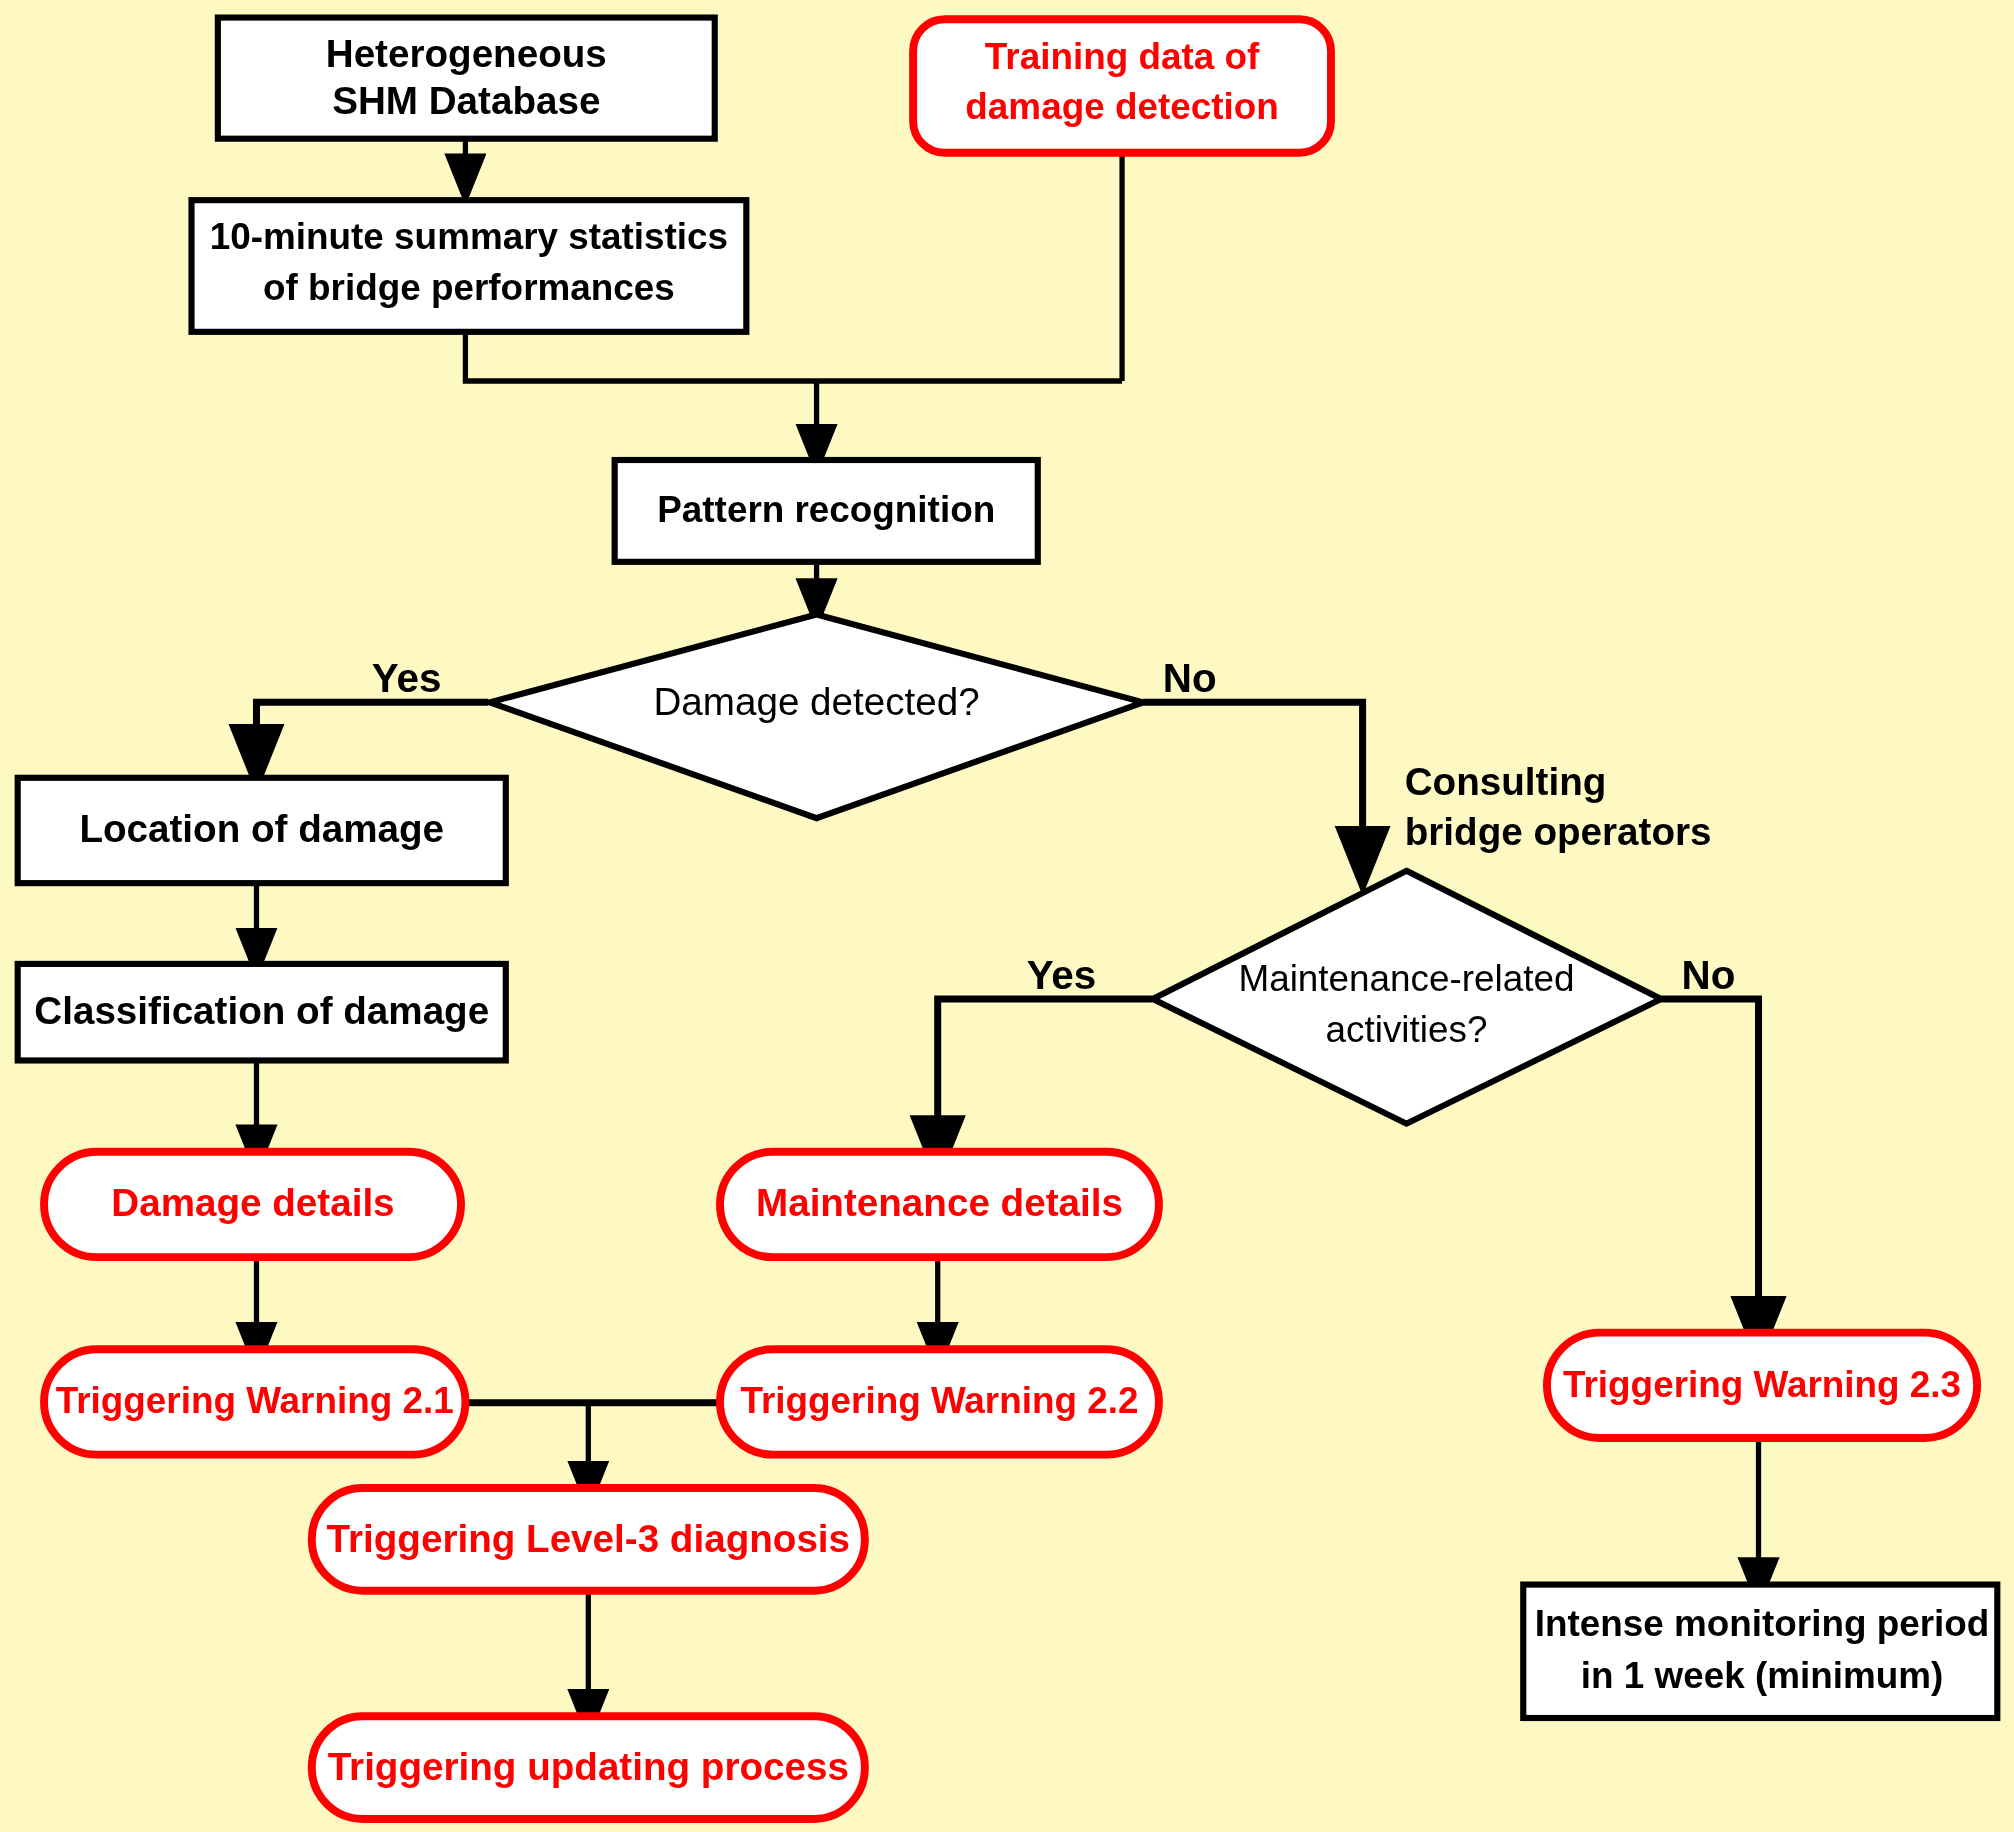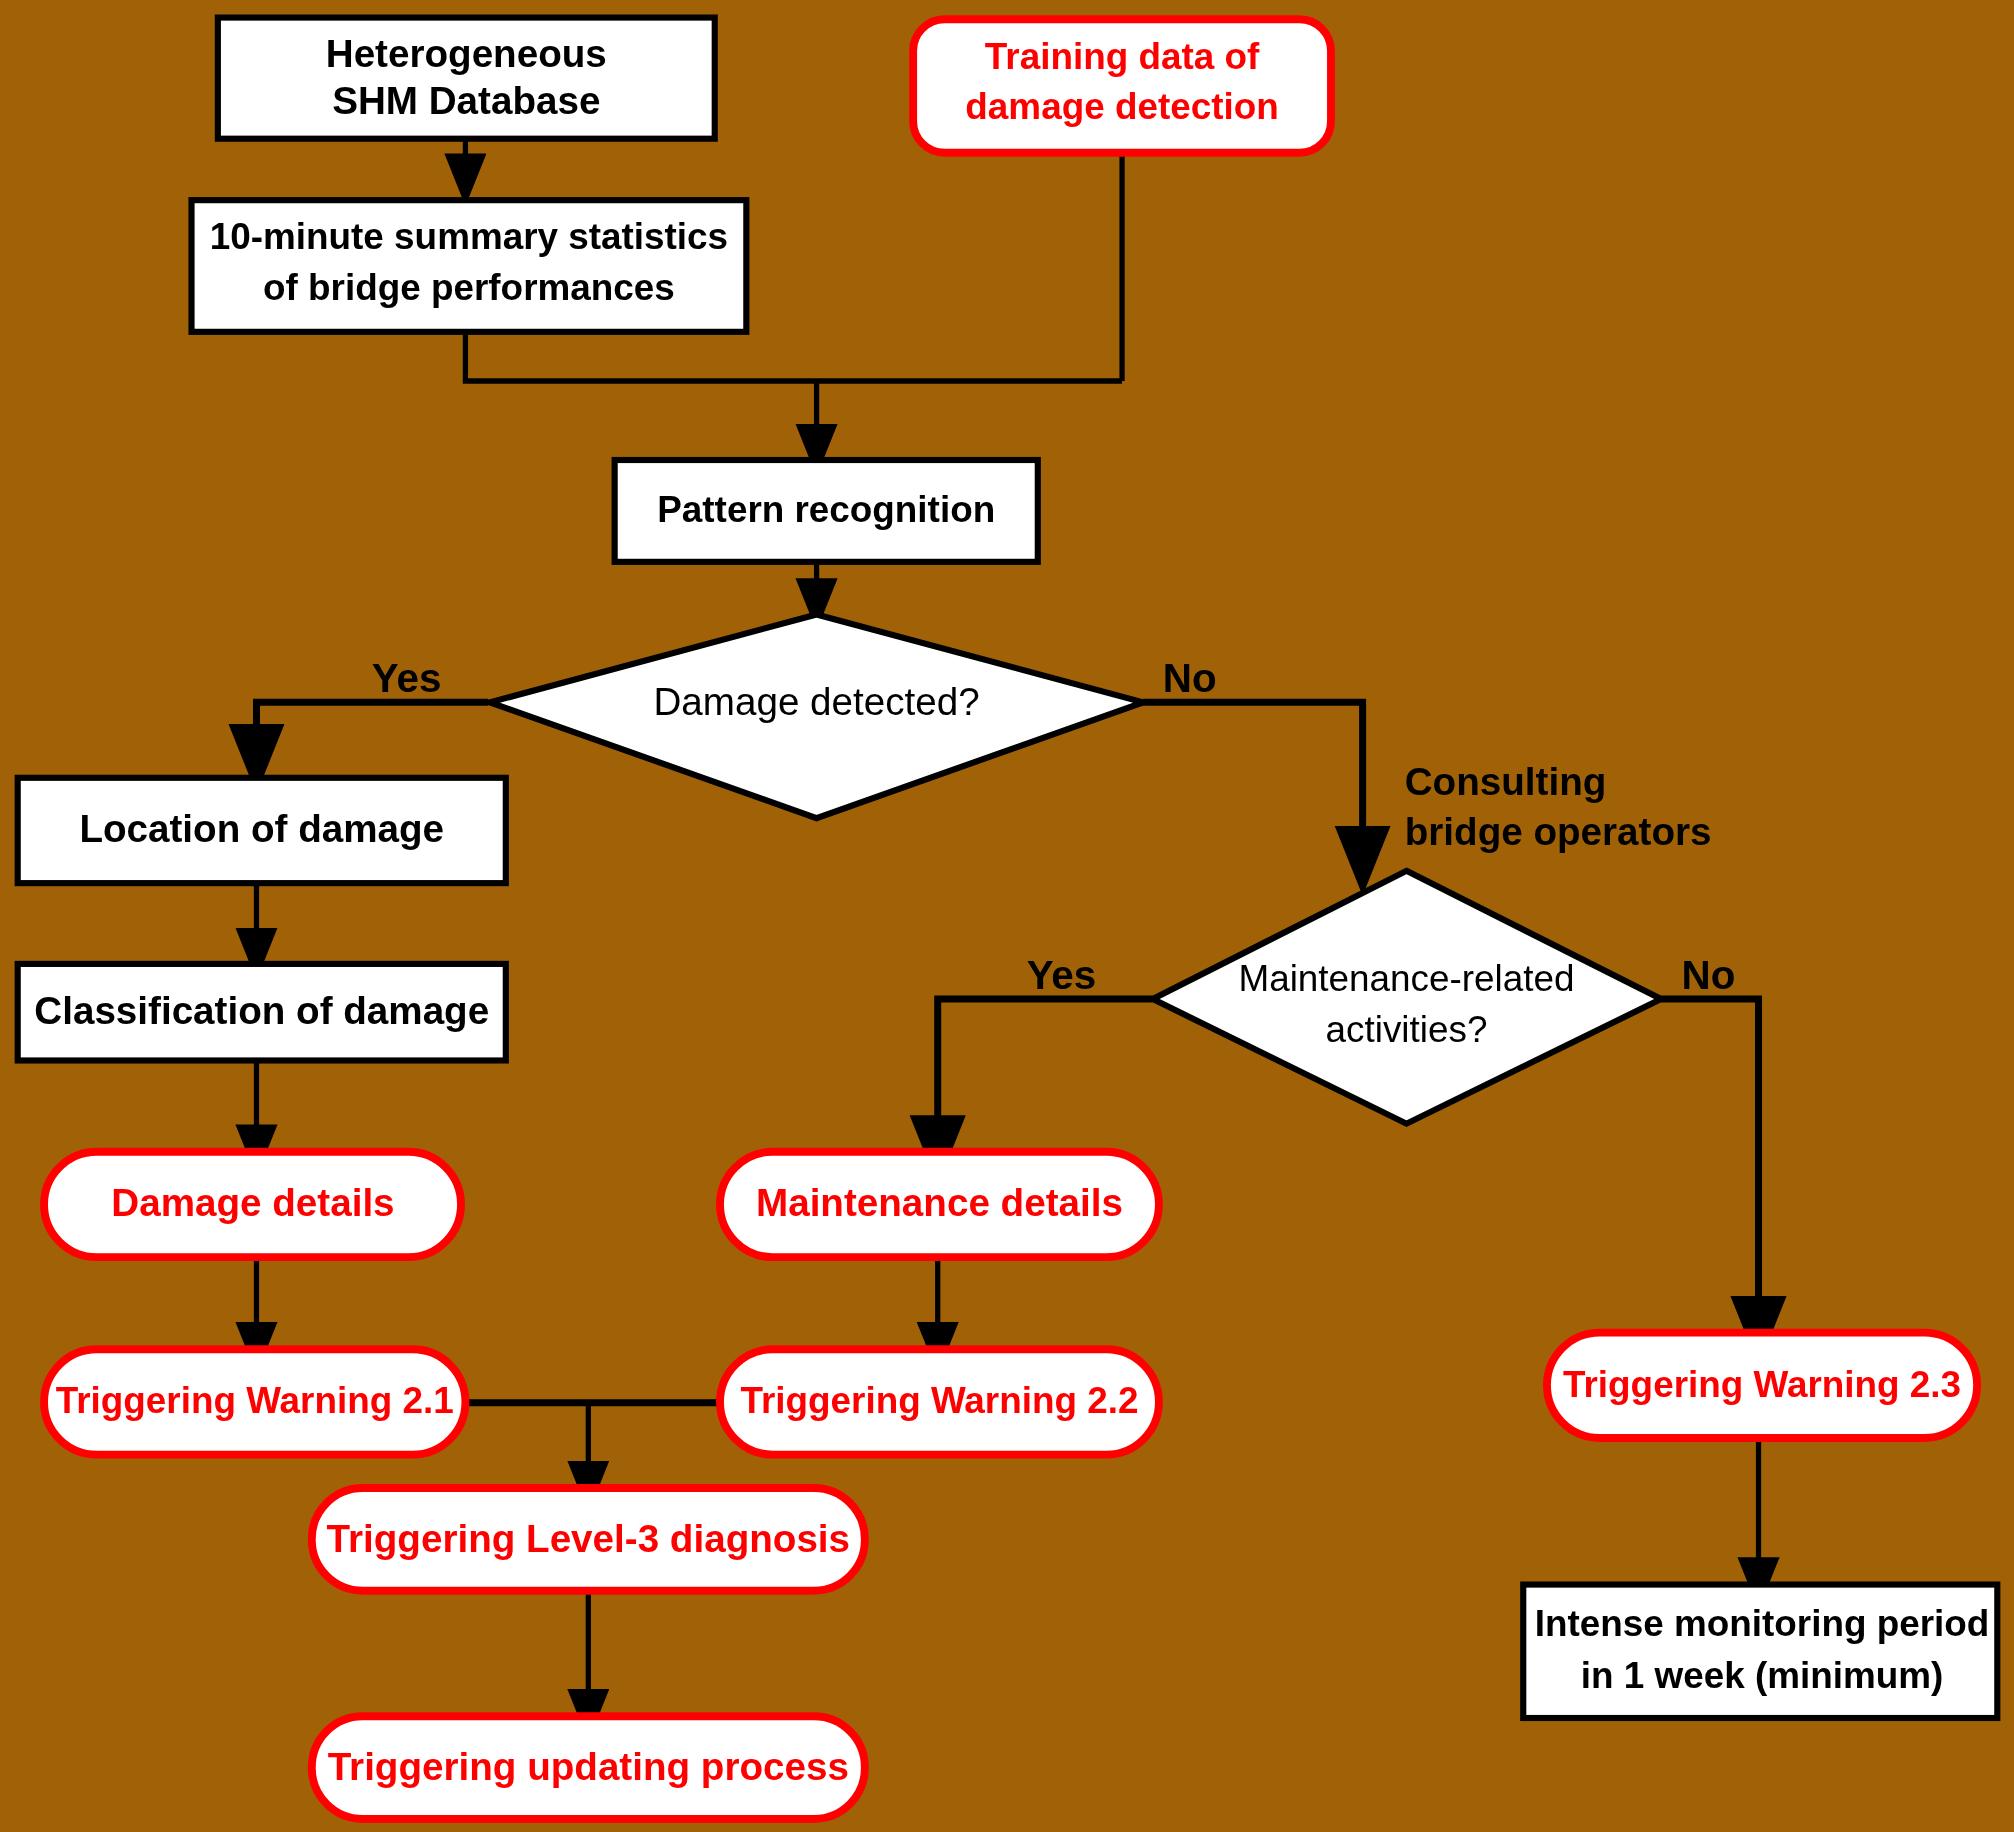--- a/index.html
+++ b/index.html
@@ -7,21 +7,21 @@
     padding: 0;
     background: #ffffff;
   }
   body {
     font-family: "Liberation Sans", sans-serif;
   }
   #flow-root {
     position: relative;
     width: 2015px;
     height: 1833px;
-    background: #a16207;
+    background: #fef9c3;
     overflow: hidden;
   }
   #flow-svg {
     position: absolute;
     left: 0;
     top: 0;
     width: 2015px;
     height: 1833px;
   }
   .node-label {

